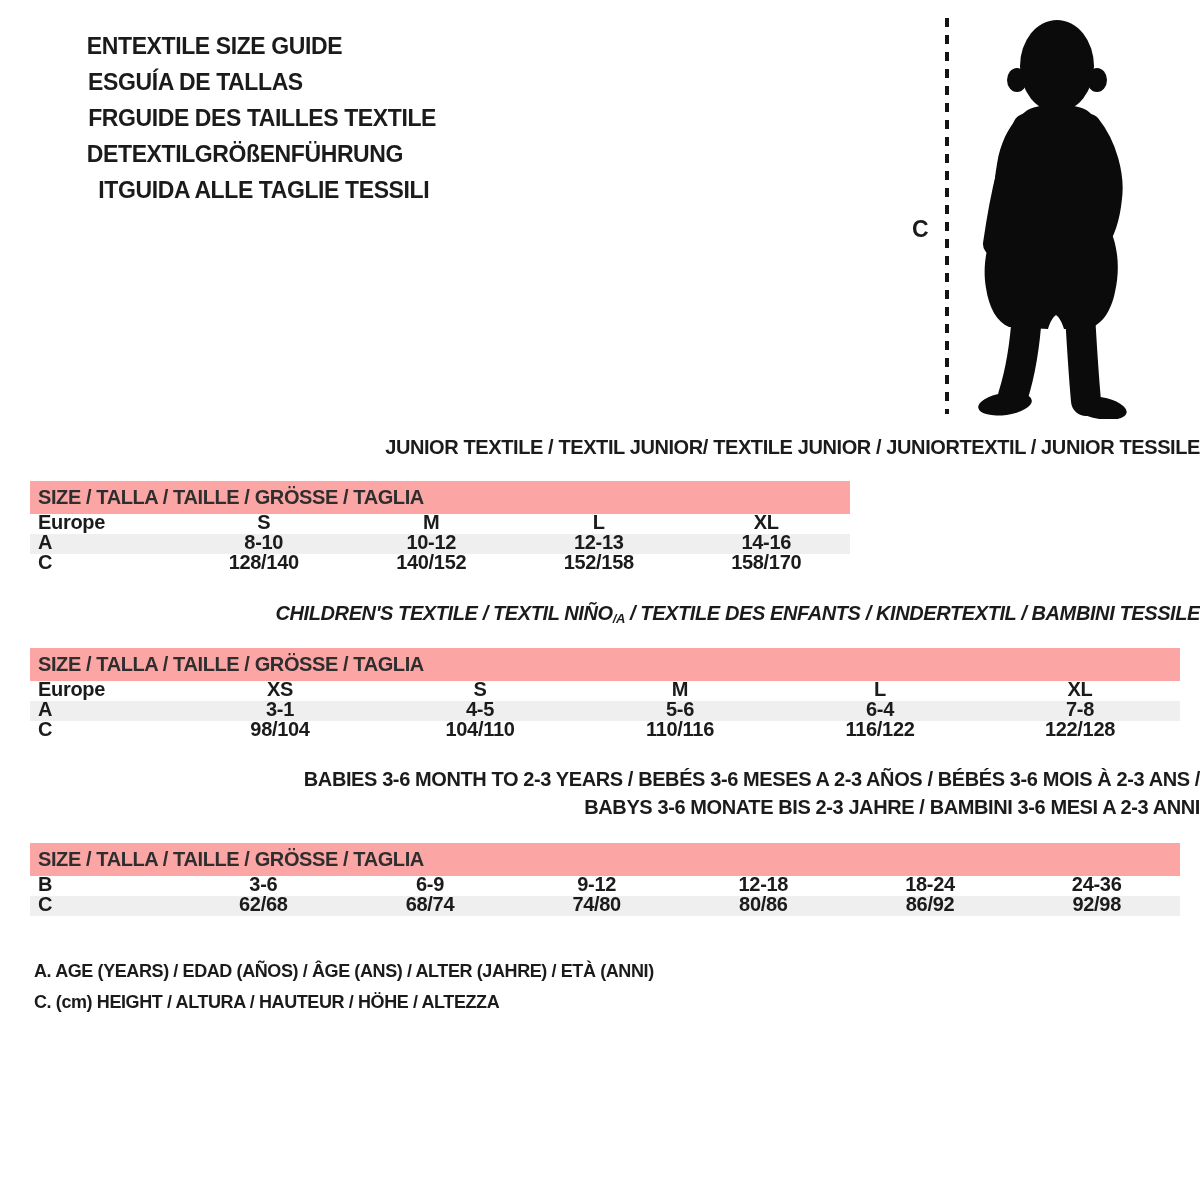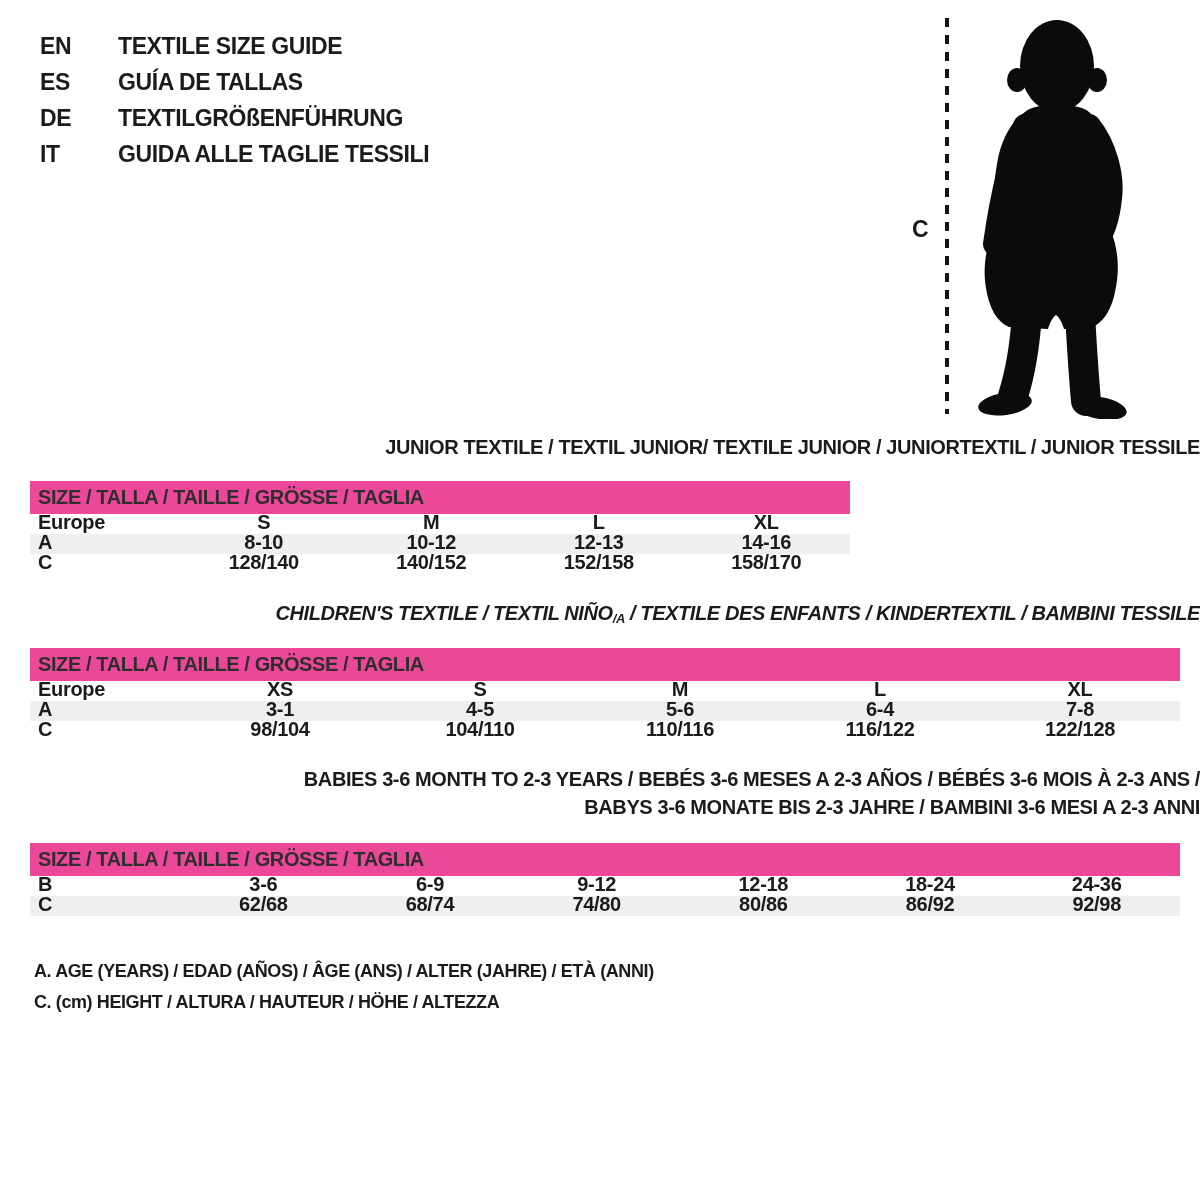--- a/index.html
+++ b/index.html
@@ -5,40 +5,40 @@
   html,body{margin:0;padding:0;}
   body{
     width:1200px;height:1200px;background:#ffffff;
     font-family:"Liberation Sans",sans-serif;font-weight:700;color:#1b1b1b;
     overflow:hidden;position:relative;
   }
   
   .top-area{position:relative;height:430px;}
   .langs{position:absolute;left:40px;top:28px;}
   .lang-row{display:flex;font-size:23px;line-height:36px;letter-spacing:-0.4px;}
-  .lang-code{width:78px;}
+  .lang-code{width:78px;text-align:right;}
   .figure{position:absolute;top:14px;right:52px;width:236px;height:404px;}
   .measure-line{
     position:absolute;left:33px;top:4px;width:4px;height:396px;
     background:repeating-linear-gradient(to bottom,#141414 0 9px,transparent 9px 17px);
   }
   .measure-label{position:absolute;left:0;top:202px;font-size:23px;}
   .figure svg{position:absolute;right:0;top:0;display:block;}
   
   .sections{padding-left:30px;}
   .section-title{font-size:20px;letter-spacing:-0.4px;margin-left:4px;text-align:right;}
   #junior .section-title{margin-top:6px;}
   #children .section-title{margin-top:28px;font-style:italic;}
   #babies .section-title{margin-top:24px;line-height:28px;}
   .title-sub{font-size:13px;vertical-align:-3px;}
   .size-table{margin-top:22px;}
   .junior-table{width:820px;}
   .wide-table{width:1150px;}
   .t-header{
-    height:33px;display:flex;align-items:center;background:#ec4899;
+    height:33px;display:flex;align-items:center;background:#fca5a5;
     padding-left:8px;font-size:20px;letter-spacing:-0.4px;color:#2e2e2e;
   }
   .t-row{display:flex;height:20px;align-items:flex-end;font-size:20px;letter-spacing:-0.3px;}
   .t-row.stripe{background:#efefef;}
   .t-label{width:150px;padding-left:8px;box-sizing:border-box;}
   .t-cell{flex:1;text-align:center;}
   
   .legend{margin:40px 0 0 34px;font-size:18px;line-height:31px;letter-spacing:-0.4px;}
 </style>
 </head>
@@ -46,20 +46,24 @@
 
 <div class="top-area">
   <div class="langs">
     <div class="lang-row">
       <span class="lang-code">EN</span>
       <span class="lang-title">TEXTILE SIZE GUIDE</span>
     </div>
     <div class="lang-row">
       <span class="lang-code">ES</span>
       <span class="lang-title">GUÍA DE TALLAS</span>
+    </div>
+    <div class="lang-row">
+      <span class="lang-code">FR</span>
+      <span class="lang-title">GUIDE DES TAILLES TEXTILE</span>
     </div>
     <div class="lang-row">
       <span class="lang-code">DE</span>
       <span class="lang-title">TEXTILGRÖßENFÜHRUNG</span>
     </div>
     <div class="lang-row">
       <span class="lang-code">IT</span>
       <span class="lang-title">GUIDA ALLE TAGLIE TESSILI</span>
     </div>
   </div>

